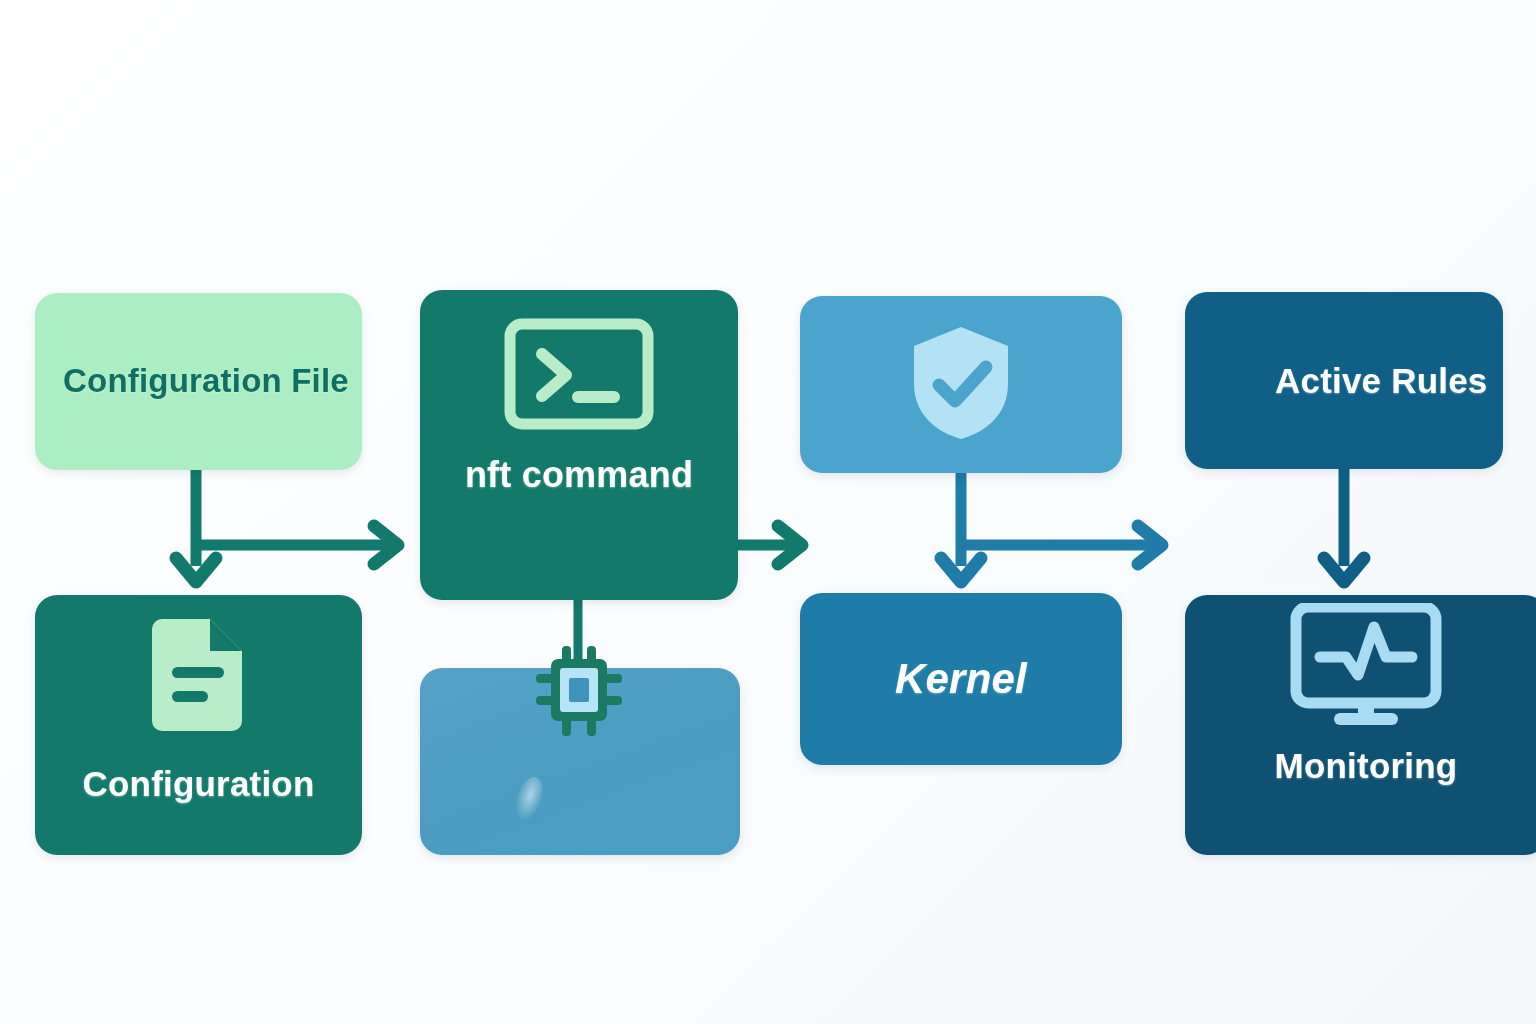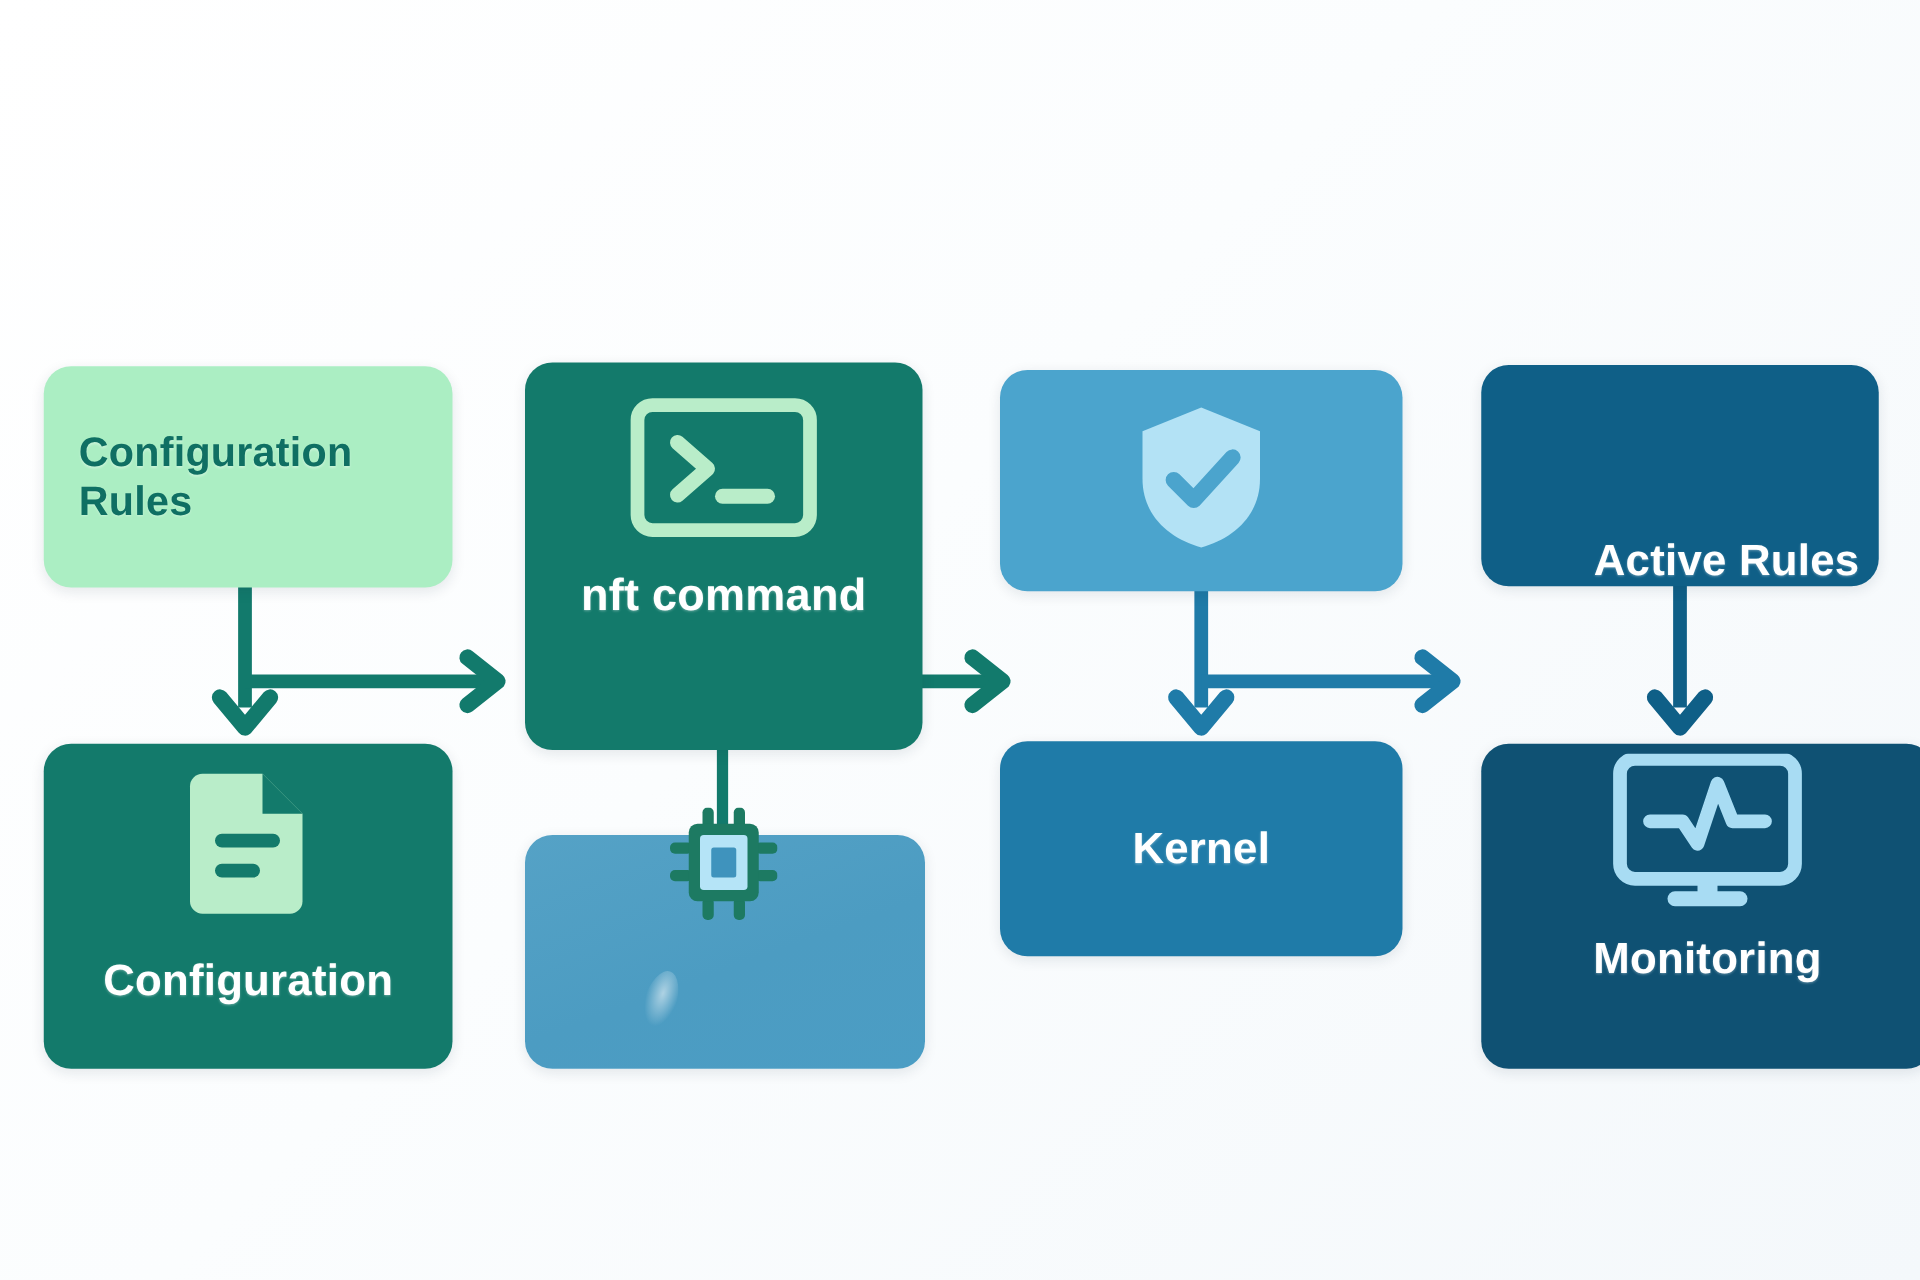--- a/index.html
+++ b/index.html
@@ -46,21 +46,21 @@
     justify-content: flex-start; padding-top: 28px;
   }
   #node-nft .label { font-size: 36px; margin-top: 20px; }
 
   #node-shield {
     left: 800px; top: 296px; width: 322px; height: 177px;
   }
 
   #node-active-rules {
     left: 1185px; top: 292px; width: 318px; height: 177px;
-    align-items: flex-start; justify-content: flex-end;
+    align-items: flex-start; justify-content: center;
     padding-left: 90px;
   }
   #node-active-rules .label { font-size: 35px; text-align: left; }
 
   #node-configuration {
     left: 35px; top: 595px; width: 327px; height: 260px;
     justify-content: flex-start; padding-top: 20px;
   }
   #node-configuration .label { font-size: 35px; margin-top: 24px; }
 
@@ -74,21 +74,21 @@
     width: 26px; height: 46px;
     border-radius: 50% 50% 50% 50% / 60% 60% 40% 40%;
     background: radial-gradient(ellipse at 50% 40%, rgba(255,255,255,0.55), rgba(255,255,255,0) 70%);
     transform: rotate(18deg);
     pointer-events: none;
   }
 
   #node-kernel {
     left: 800px; top: 593px; width: 322px; height: 172px;
   }
-  #node-kernel .label { font-size: 35px; }
+  #node-kernel .label { font-size: 42px; font-style: italic; }
 
   #node-monitoring {
     left: 1185px; top: 595px; width: 362px; height: 260px;
     justify-content: flex-start; padding-top: 8px;
   }
   #node-monitoring .label { font-size: 35px; margin-top: 14px; }
 
   
   .icon { display: block; }
 </style>
@@ -128,21 +128,21 @@
       <path d="M 1138 526 L 1162 545 L 1138 564" fill="none" stroke="#1f7ba8" stroke-width="13" stroke-linecap="round" stroke-linejoin="round"></path>
     </g>
 
     <g>
       <line x1="1344" y1="467" x2="1344" y2="566" stroke="#0f5f87" stroke-width="11" stroke-linecap="butt"></line>
       <path d="M 1324 558 L 1344 582 L 1364 558" fill="none" stroke="#0f5f87" stroke-width="13" stroke-linecap="round" stroke-linejoin="round"></path>
     </g>
   </svg>
 
   <div class="node" id="node-config-file" style="background:#abeec3;">
-    <div class="label" style="color:#0f6f63;">Configuration Rules</div>
+    <div class="label" style="color:#0f6f63;">Configuration File</div>
   </div>
 
   <div class="node" id="node-nft" style="background:#137a6b;">
     <span class="icon">
       <svg width="150" height="112" viewBox="0 0 150 112">
         <rect x="6" y="6" width="138" height="100" rx="12" ry="12" fill="none" stroke="#b9edc9" stroke-width="11"></rect>
         <path d="M 38 36 L 62 57 L 38 78" fill="none" stroke="#b9edc9" stroke-width="12" stroke-linecap="round" stroke-linejoin="round"></path>
         <line x1="74" y1="79" x2="110" y2="79" stroke="#b9edc9" stroke-width="12" stroke-linecap="round"></line>
       </svg>
     </span>

